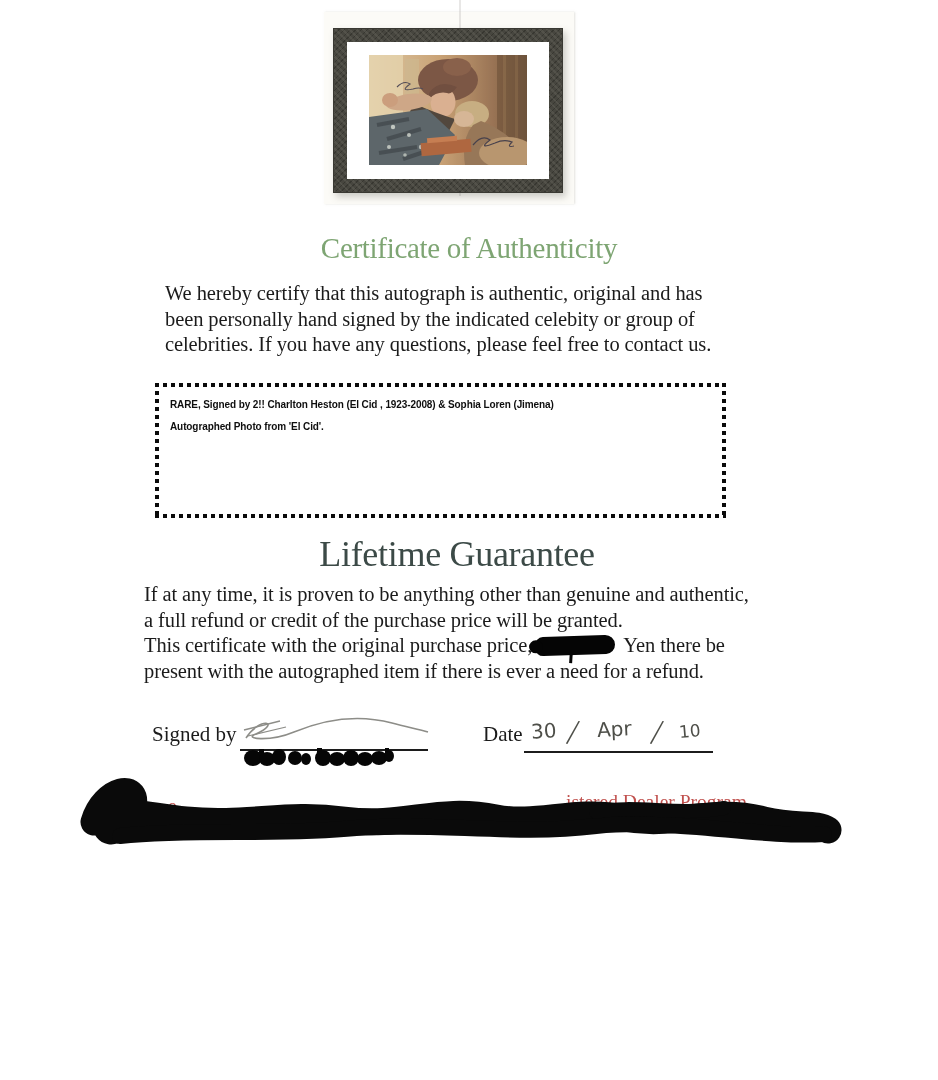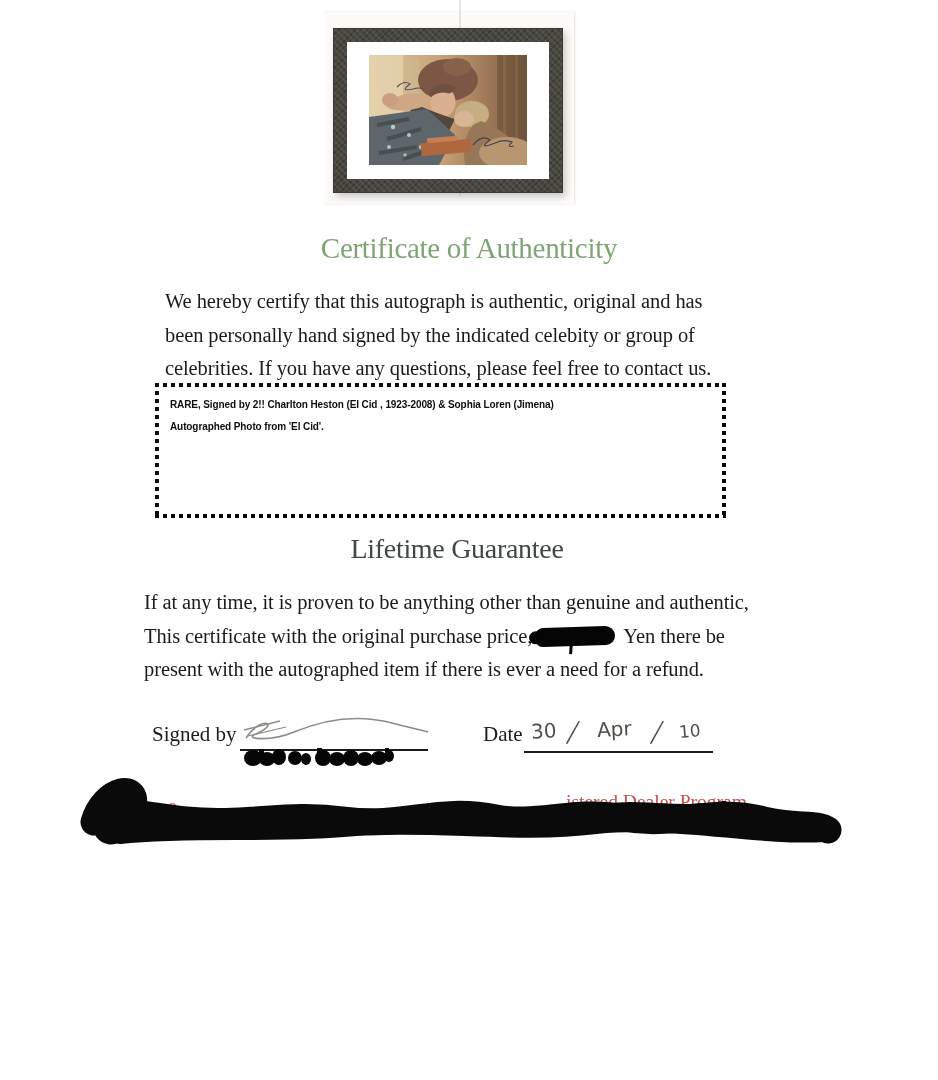--- a/index.html
+++ b/index.html
@@ -1,41 +1,41 @@
 <!DOCTYPE html>
 <html><head>
 <meta charset="utf-8">
 <style>
   html,body{margin:0;padding:0;}
   body{
     width:938px;height:1080px;position:relative;background:#ffffff;
     font-family:"Liberation Serif", serif;color:#1b1b1b;overflow:hidden;
   }
   .abs{position:absolute;}
-  .serif-line{white-space:nowrap;font-size:20.5px;line-height:25.5px;letter-spacing:-0.1px;color:#1b1b1b;margin-top:8px;}
+  .serif-line{white-space:nowrap;font-size:20.5px;line-height:25.5px;letter-spacing:-0.1px;color:#1b1b1b;}
 
   
   .photo-backdrop{left:324px;top:12px;width:250px;height:192px;background:#fcfbf7;
     box-shadow:1px 0 2px rgba(200,198,190,0.5);}
   .scan-crease{left:459px;top:0;width:2px;height:196px;background:rgba(195,193,188,0.38);}
   .photo-frame{left:333px;top:28px;width:230px;height:165px;background:#47463f;
     box-sizing:border-box;border:1px solid #3a3933;
     background-image:
       repeating-linear-gradient(45deg, rgba(120,118,108,0.25) 0 2px, rgba(0,0,0,0) 2px 5px),
       repeating-linear-gradient(-45deg, rgba(20,20,16,0.3) 0 1px, rgba(0,0,0,0) 1px 4px);
     box-shadow:3px 4px 7px rgba(80,78,70,0.28);}
   .photo-mat{position:absolute;left:13px;top:13px;right:13px;bottom:13px;background:#ffffff;}
   .photo-img{position:absolute;left:22px;top:13px;width:158px;height:110px;overflow:hidden;}
   .photo-img svg{display:block;}
 
   
   .cert-title{left:0;top:232px;width:938px;text-align:center;
     font-size:29px;letter-spacing:-0.3px;color:#7ea573;}
   .guarantee-title{left:0;top:533px;width:914px;text-align:center;
-    font-size:28px;letter-spacing:-0.3px;color:#3c4a47;}
+    font-size:36px;letter-spacing:-0.3px;color:#3c4a47;}
 
   
   .intro{left:165px;top:281px;}
 
   
   .item-box{left:155px;top:383px;width:571px;height:135px;box-sizing:border-box;}
   .item-box .edge{position:absolute;background-repeat:repeat;}
   .item-box .edge.h{left:0;width:100%;height:4px;
     background-image:repeating-linear-gradient(90deg,#0a0a0a 0 4px,transparent 4px 8px);}
   .item-box .edge.v{top:0;height:100%;width:4px;
@@ -148,20 +148,21 @@
   <div class="item-text">
     <div>RARE, Signed by 2!! Charlton Heston (El Cid , 1923-2008) &amp; Sophia Loren (Jimena)</div>
     <div>Autographed Photo from 'El Cid'.</div>
   </div>
 </div>
 
 <div class="abs guarantee-title">Lifetime Guarantee</div>
 
 <div class="abs guarantee-text">
   <div class="serif-line">If at any time, it is proven to be anything other than genuine and authentic,</div>
+  <div class="serif-line">a full refund or credit of the purchase price will be granted.</div>
   <div class="serif-line">
     <span>This certificate with the original purchase price,</span><span class="price-blob"></span><span>Yen there be</span>
   </div>
   <div class="serif-line">present with the autographed item if there is ever a need for a refund.</div>
 </div>
 
 <div class="abs signed-label">Signed by</div>
 <div class="abs sig-rule"></div>
 <svg class="abs sig-scribble" width="200" height="44" viewBox="0 0 200 44">
   <path d="M10,32 C24,10 46,16 20,28 C6,33 34,36 58,26 C94,11 126,9 156,17 C170,21 182,23 192,26" stroke="#8d8d88" stroke-width="1.6" fill="none"></path>

